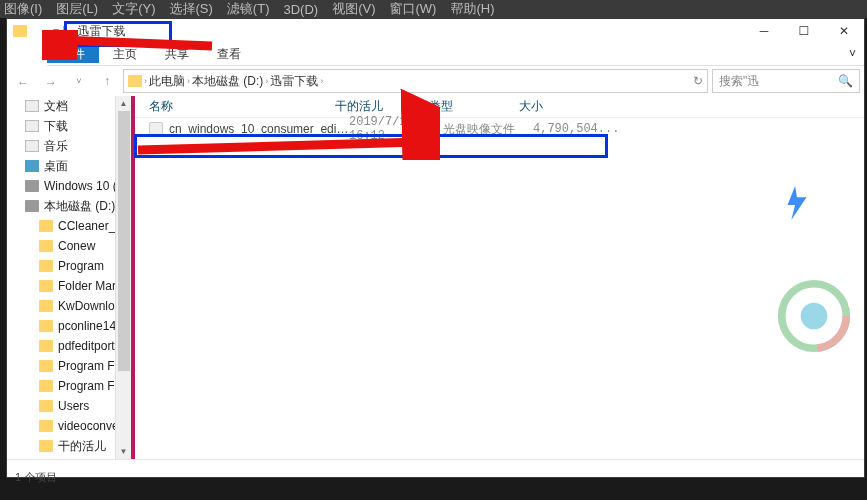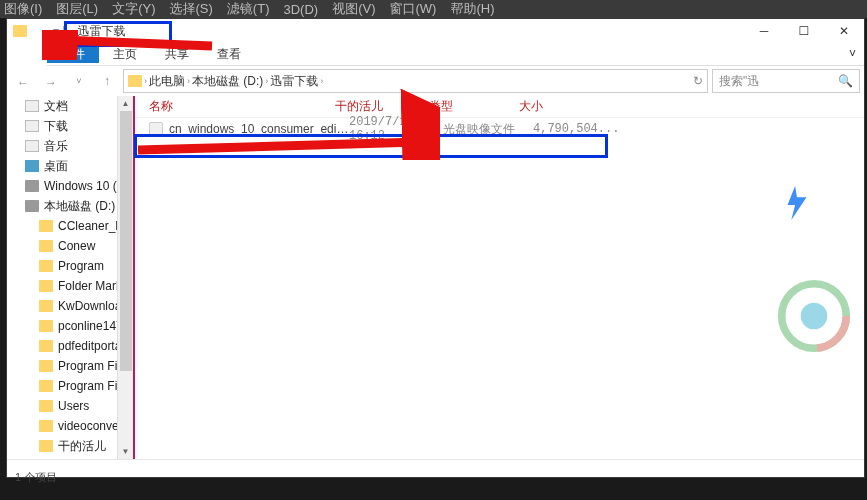--- a/index.html
+++ b/index.html
@@ -17,38 +17,38 @@
 .ribbon-tabs { height: 23px; background: #fff; display: flex; align-items: center; border-bottom: 1px solid #e0e0e0; margin-left: 40px; }
 .ribbon-tab { padding: 0 14px; display: flex; align-items: center; color: #333; font-size: 12px; }
 .ribbon-tab.active { background: #1979ca; color: #fff; }
 .toggle { margin-left: auto; padding: 0 8px; display: flex; align-items: center; color: #333; }
 .addrbar { height: 30px; display: flex; align-items: center; padding: 1px 4px; gap: 4px; background: #fff; }
 .navbtn { width: 24px; height: 24px; display: flex; align-items: center; justify-content: center; color: #888; }
 .addr { flex: 1; height: 24px; border: 1px solid #ccc; display: flex; align-items: center; padding: 0 4px; gap: 2px; font-size: 12px; color: #333; }
 .addr-sep { color: #888; font-size: 9px; }
 .search { width: 148px; height: 24px; border: 1px solid #ccc; display: flex; align-items: center; padding: 0 6px; color: #888; font-size: 12px; }
 .body { display: flex; height: calc(100% - 24px - 23px - 30px - 18px); }
-.nav { width: 128px; border-right: 2px solid #be185d; overflow: hidden; background: #fff; position: relative; }
+.nav { width: 128px; border-right: 4px solid #be185d; overflow: hidden; background: #fff; position: relative; }
 .nav::-webkit-scrollbar { width: 16px; }
 .nav-item { display: flex; align-items: center; height: 20px; font-size: 12px; color: #222; white-space: nowrap; }
 .nav-item .ico { width: 14px; height: 12px; margin-right: 5px; flex-shrink: 0; display: inline-block; }
 .ico.folder { background: #ffd56b; border-radius: 1px; }
 .ico.drive { background: #999; border-radius: 1px; }
 .ico.doc { background: #eee; border: 1px solid #bbb; }
 .ico.down { background: #eee; border: 1px solid #bbb; }
 .ico.music { background: #eee; border: 1px solid #bbb; }
 .ico.desk { background: #4aa0c9; }
 .nav-item[data-depth="1"] { padding-left: 18px; }
 .nav-item[data-depth="2"] { padding-left: 32px; }
 .nav-scroll { position: absolute; right: 0; top: 0; width: 16px; height: 100%; background: #f0f0f0; border-left: 1px solid #e0e0e0; display: flex; flex-direction: column; }
 .nav-scroll .thumb { position: absolute; top: 15px; left: 2px; width: 12px; height: 260px; background: #ccc; }
 .nav-scroll .arr { height: 15px; display: flex; align-items: center; justify-content: center; color: #666; font-size: 8px; }
 .nav-scroll .arr.down { position: absolute; bottom: 0; width: 100%; }
 .content { flex: 1; background: #fff; position: relative; }
-.headers { height: 22px; display: flex; align-items: center; color: #b91c1c; font-size: 12px; border-bottom: 1px solid #f0f0f0; }
+.headers { height: 22px; display: flex; align-items: center; color: #0c4a6e; font-size: 12px; border-bottom: 1px solid #f0f0f0; }
 .col-name { width: 200px; padding-left: 14px; }
 .col-date { width: 94px; }
 .col-type { width: 90px; font-family: Liberation Serif, serif; }
 .col-size { width: 80px; font-family: Liberation Mono, monospace; }
 .row { height: 22px; display: flex; align-items: center; font-size: 12px; color: #444; }
 .row .ico { width: 14px; height: 14px; margin-left: 14px; margin-right: 6px; background: #f0f0f0; border: 1px solid #ccc; border-radius: 2px; flex-shrink: 0; display: inline-block; }
 .row .fn { width: 180px; overflow: hidden; text-overflow: ellipsis; white-space: nowrap; }
 .row .gray { color: #8a8a8a; font-family: Liberation Mono, monospace; }
 .row .dt { width: 94px; }
 .row .ty { width: 90px; }

